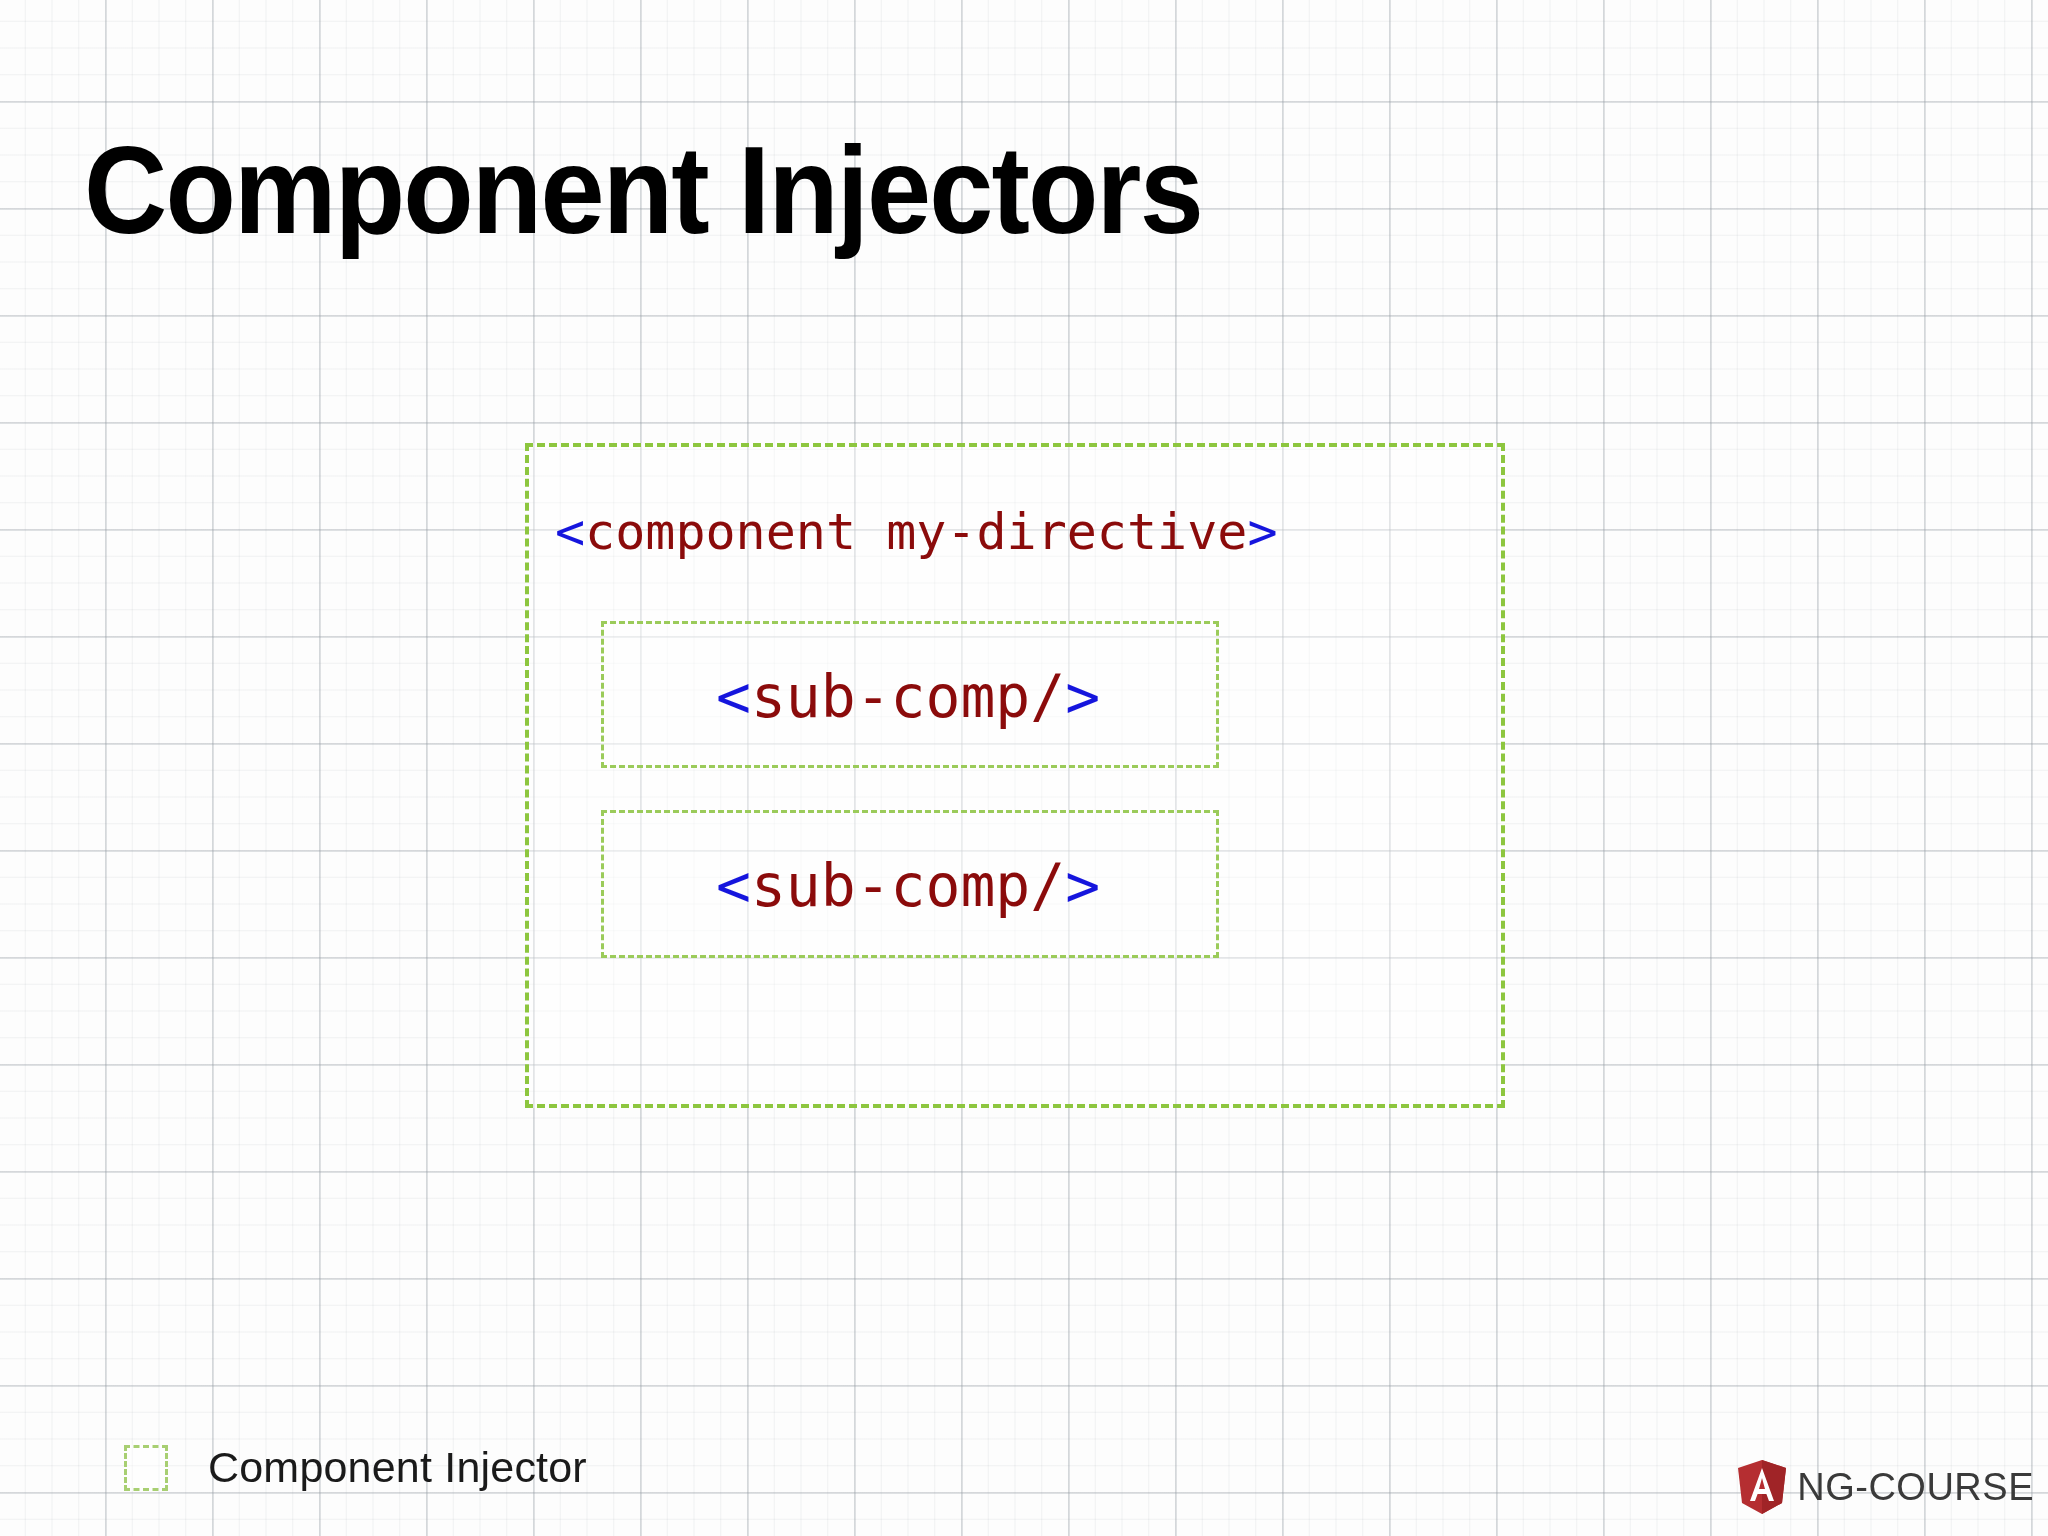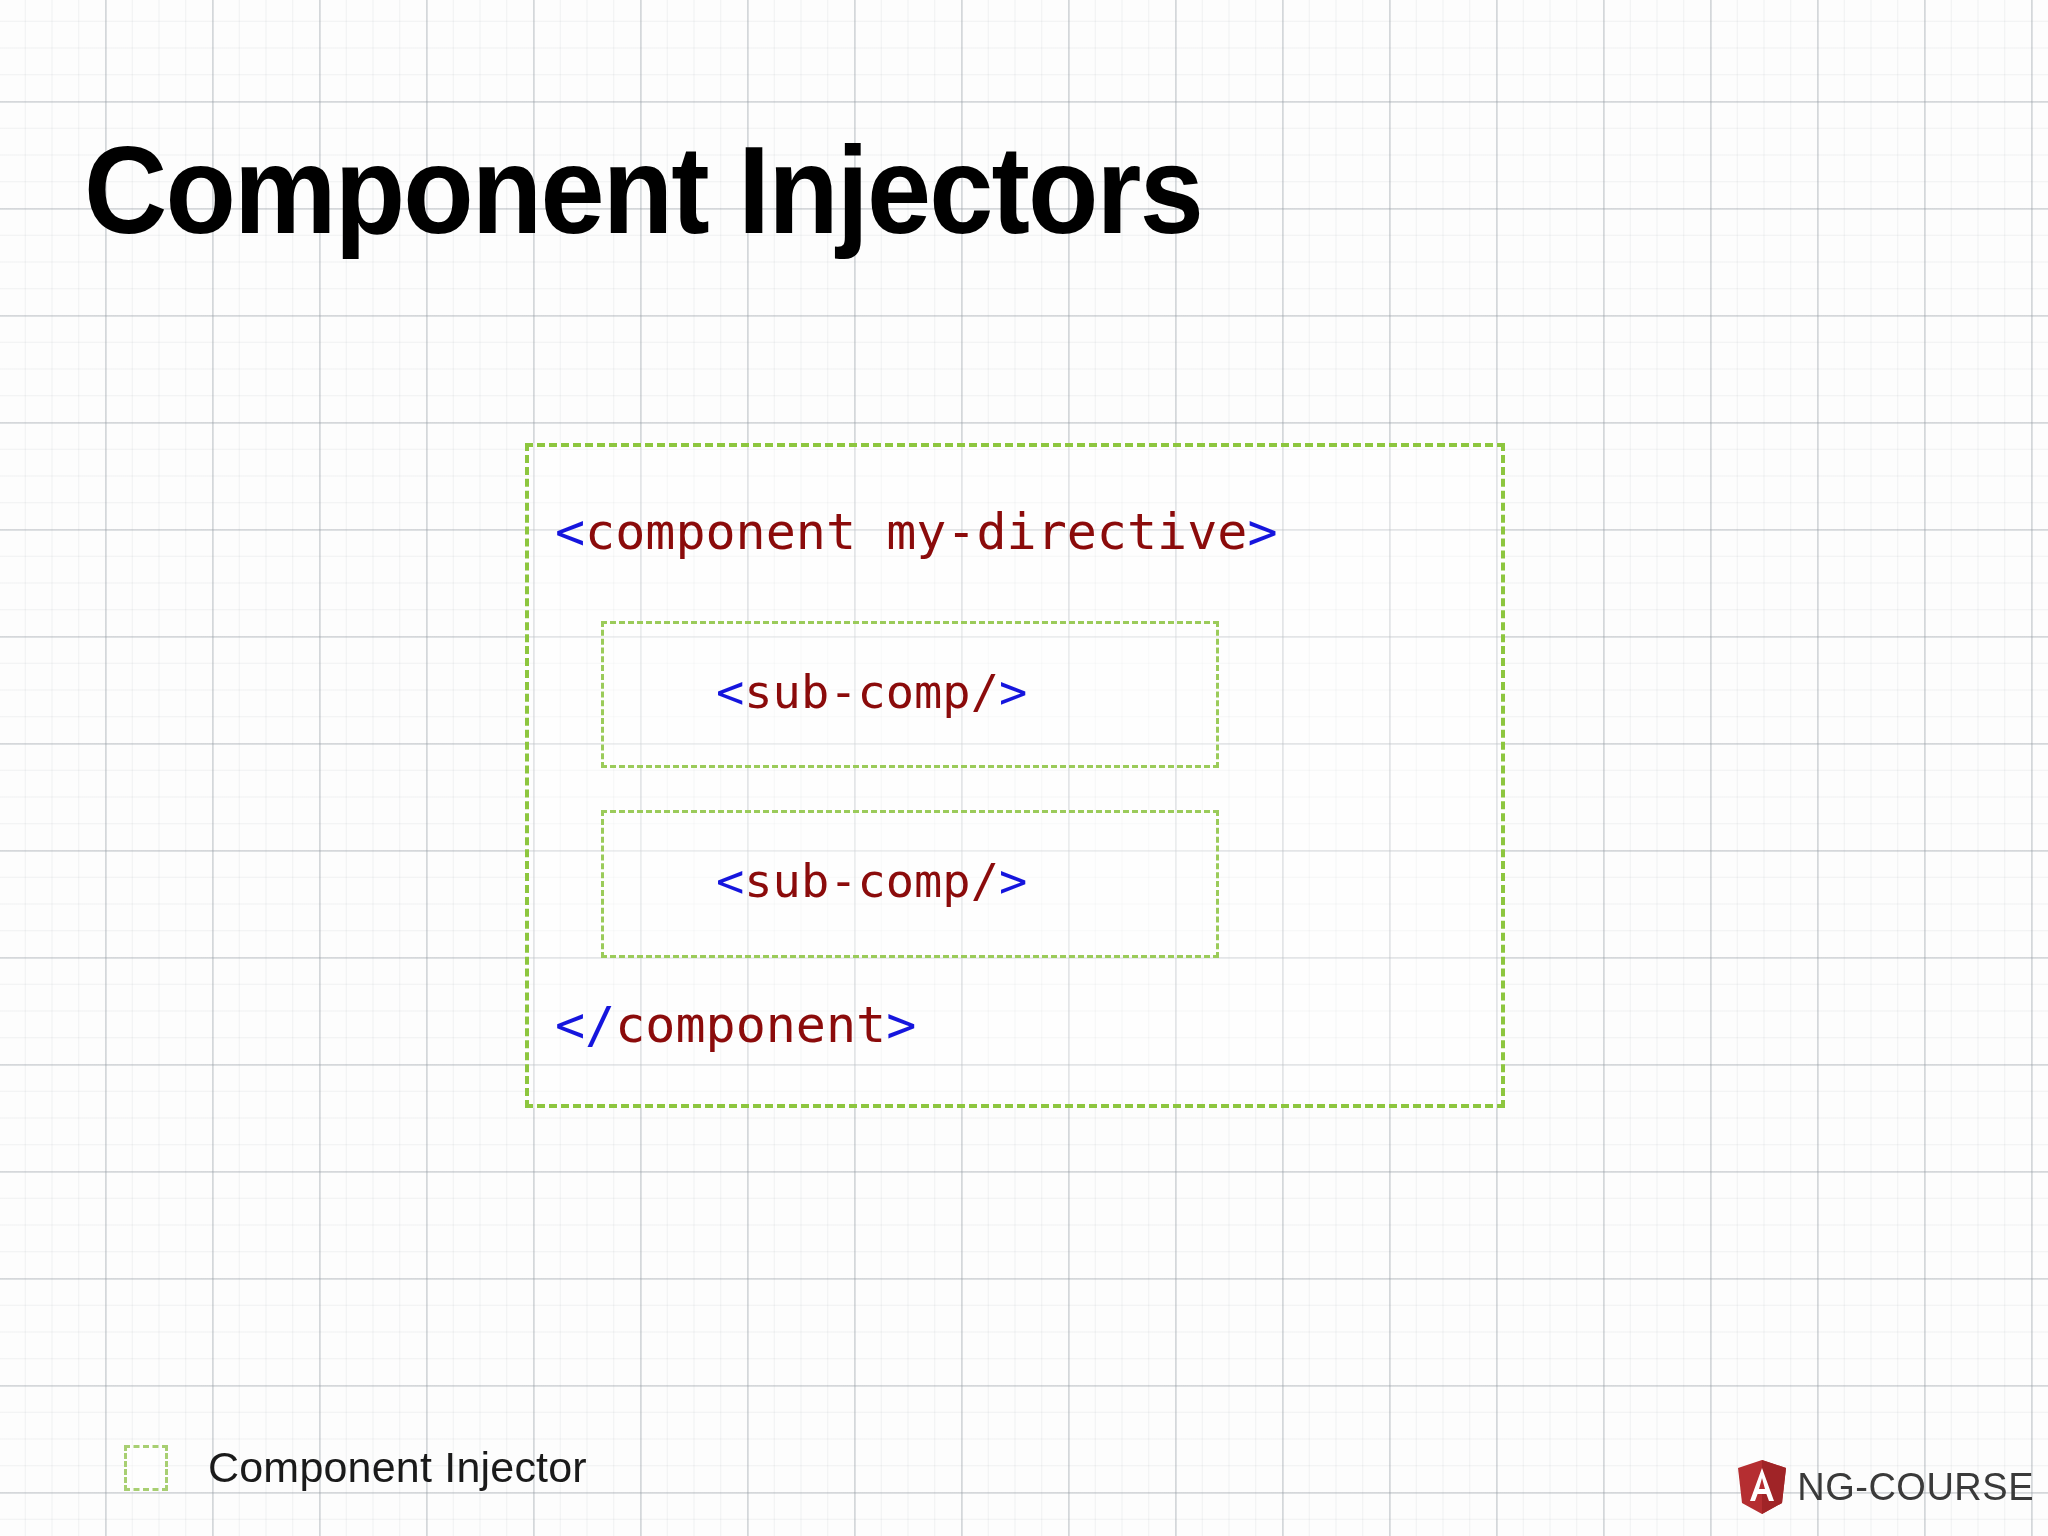--- a/index.html
+++ b/index.html
@@ -102,21 +102,21 @@
     left: 72px;
     top: 363px;
     width: 618px;
     height: 148px;
   }
   .sub-code {
     position: absolute;
     left: 112px;
     top: 44px;
     font-family: "DejaVu Sans Mono", monospace;
-    font-size: 47px;
+    font-size: 58px;
     line-height: 1;
     white-space: pre;
     color: #8B0B0B;
   }
   .sub-code .br { color: #1515DD; }
 
   
   #legend {
     position: absolute;
     left: 124px;
@@ -177,21 +177,20 @@
     <div class="code-line" id="open-tag-line"><span class="br">&lt;</span><span class="tag">component my-directive</span><span class="br">&gt;</span></div>
 
     <div class="sub-box" id="sub-box-1">
       <div class="sub-code"><span class="br">&lt;</span><span class="tag">sub-comp/</span><span class="br">&gt;</span></div>
     </div>
 
     <div class="sub-box" id="sub-box-2">
       <div class="sub-code"><span class="br">&lt;</span><span class="tag">sub-comp/</span><span class="br">&gt;</span></div>
     </div>
 
-    <div class="code-line" id="close-tag-line"><span class="br">&lt;/</span><span class="tag">component</span><span class="br">&gt;</span></div>
   </div>
 
   <div id="legend">
     <div id="legend-swatch"></div>
     <div id="legend-label">Component Injector</div>
   </div>
 
   <div id="brand">
     <svg id="brand-shield" viewBox="0 0 52 56">
       <path d="M26 1 L50 9 L46 44 L26 55 L6 44 L2 9 Z" fill="#B52E31"></path>

